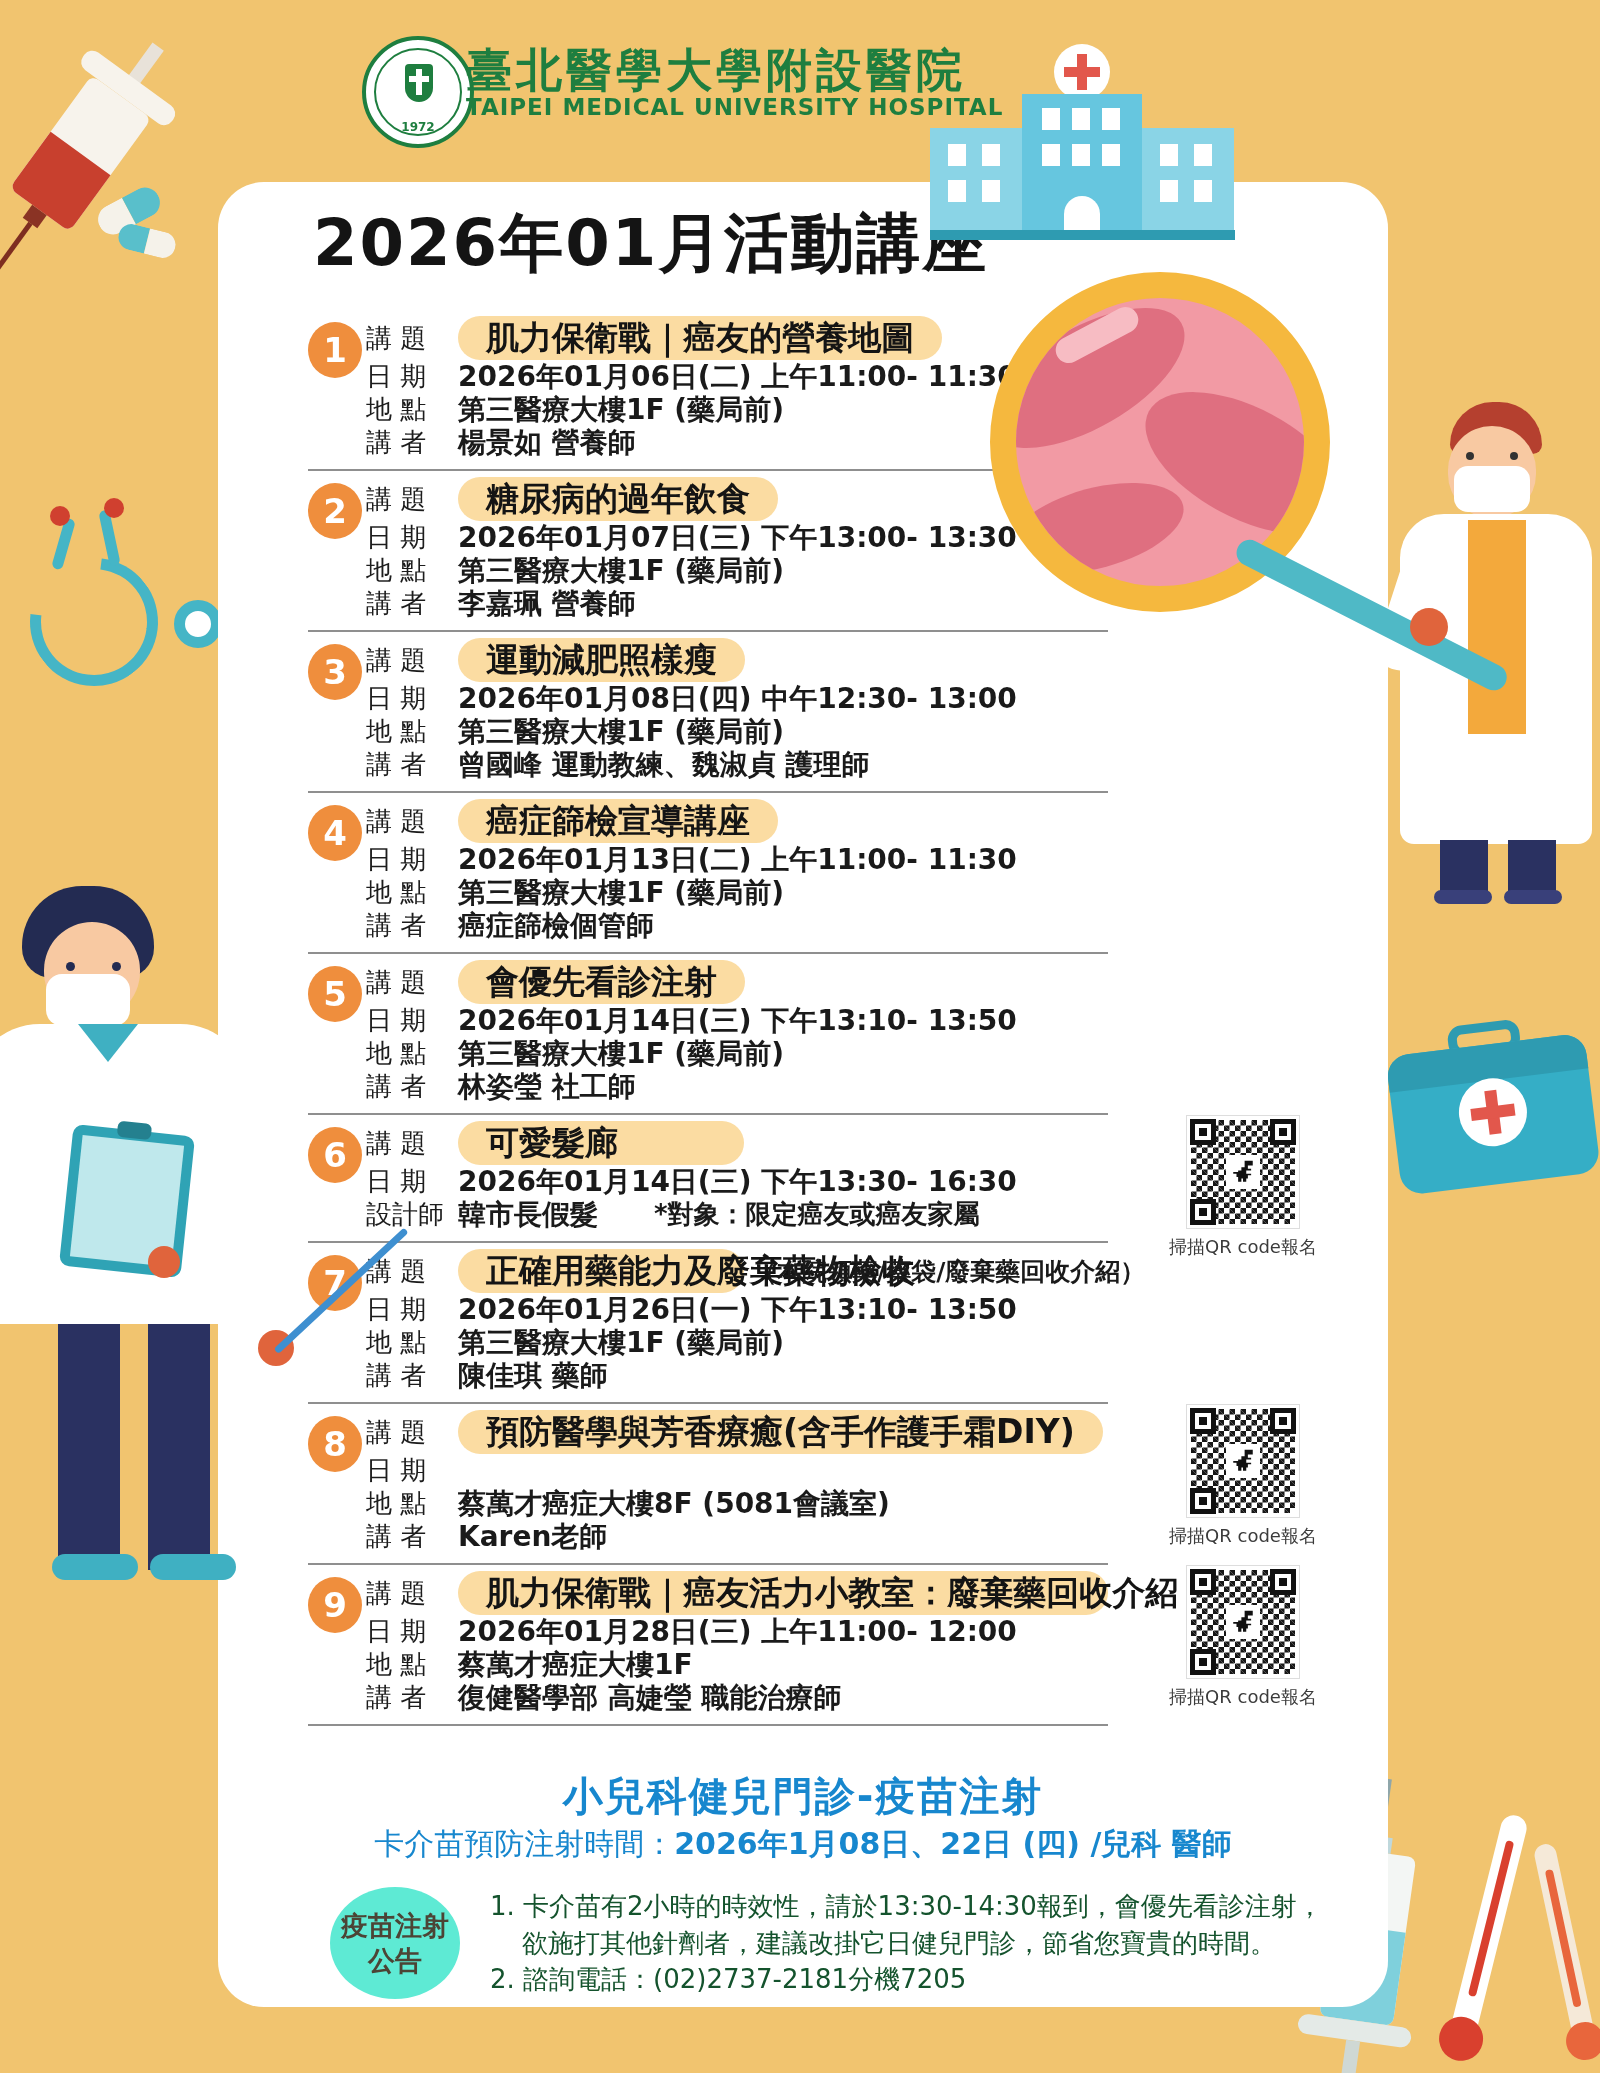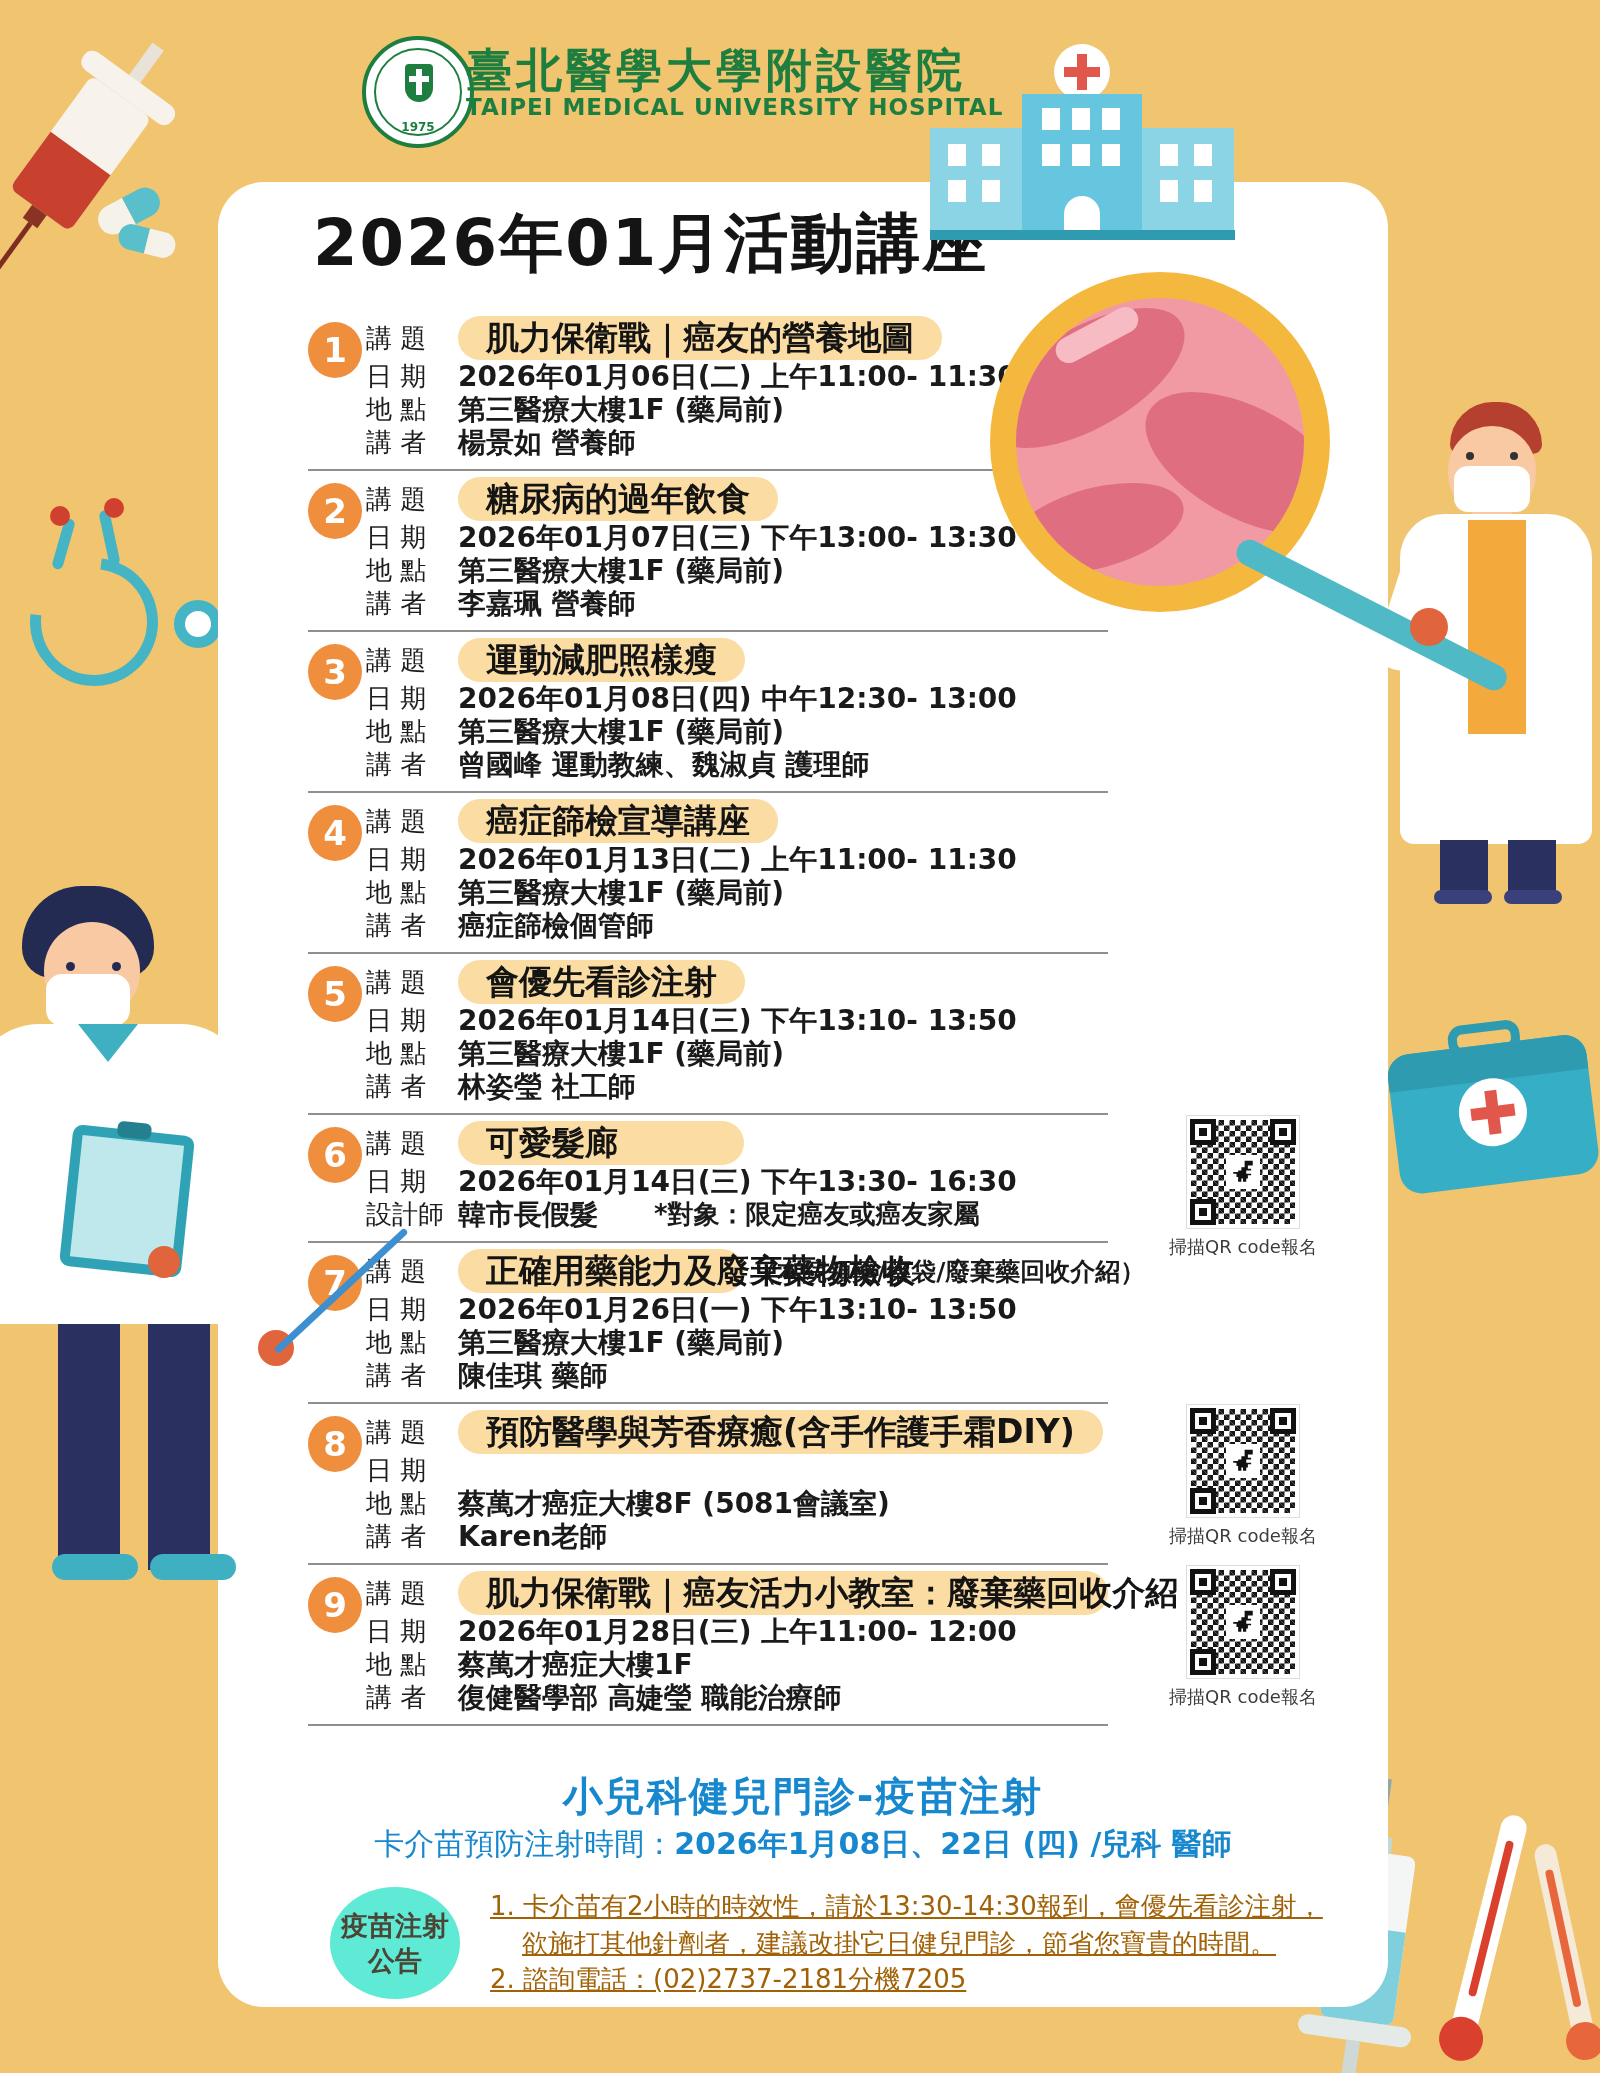--- a/index.html
+++ b/index.html
@@ -39,21 +39,21 @@
 
   
   .pediatric{position:absolute;left:0;right:0;bottom:8px;}
   .ped-heading{text-align:center;font-size:40px;font-weight:bold;color:#1787CE;letter-spacing:2px;}
   .ped-bcg{text-align:center;font-size:30px;color:#1787CE;}
   .ped-bcg .bold{font-weight:bold;}
   .notice{display:flex;align-items:center;margin:22px 0 0 112px;gap:30px;}
   .notice-badge{width:130px;height:112px;border-radius:50%;background:#5eead4;flex-shrink:0;
     display:flex;flex-direction:column;align-items:center;justify-content:center;
     font-size:27px;font-weight:bold;color:#4c4435;line-height:1.3;}
-  .notice-text{font-size:26px;color:#a16207;line-height:1.42;text-decoration:underline;}
+  .notice-text{font-size:26px;color:#14532d;line-height:1.42;}
   .notice-text .indent{padding-left:32px;}
 
   
   .logo{position:absolute;left:362px;top:36px;width:112px;height:112px;border-radius:50%;background:#fff;
     border:4px solid #1E7E3F;z-index:3;box-sizing:border-box;}
   .logo-inner{position:absolute;inset:8px;border-radius:50%;border:2px solid #1E7E3F;}
   .logo-shield{position:absolute;left:39px;top:24px;width:28px;height:38px;background:#1E7E3F;border-radius:4px 4px 14px 14px;}
   .logo-shield:after{content:"";position:absolute;left:11px;top:5px;width:6px;height:26px;background:#fff;}
   .logo-shield:before{content:"";position:absolute;left:4px;top:12px;width:20px;height:6px;background:#fff;}
   .logo-year{position:absolute;left:0;right:0;bottom:10px;text-align:center;font-size:12px;font-weight:bold;color:#1E7E3F;}
@@ -191,21 +191,21 @@
       <span class="b"></span>
     </div>
   <div class="deco cap cap2">
       <span class="b"></span>
       <span class="a"></span>
     </div>
 
   <div class="logo">
     <div class="logo-inner"></div>
     <div class="logo-shield"></div>
-    <div class="logo-year">1975</div>
+    <div class="logo-year">1972</div>
   </div>
   <div class="h-zh">臺北醫學大學附設醫院</div>
   <div class="h-en">TAIPEI MEDICAL UNIVERSITY HOSPITAL</div>
 
   <div class="deco building">
     <div class="b-cross"></div>
     <div class="b-wing-l"></div>
       <div class="b-wing-r"></div>
       <div class="b-tower"></div>
     <div class="b-win t1"></div>

